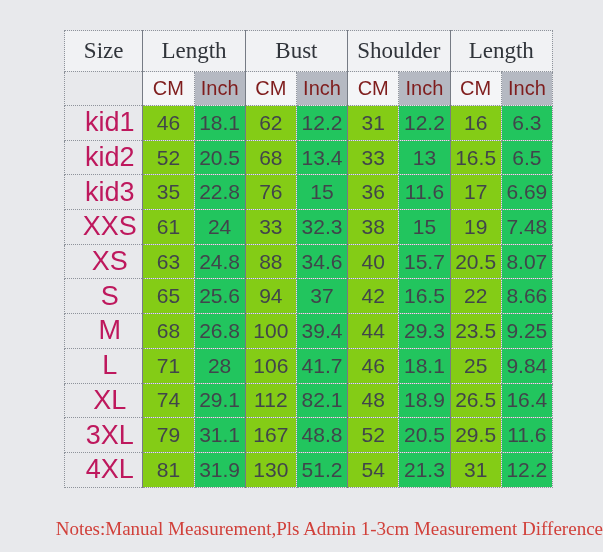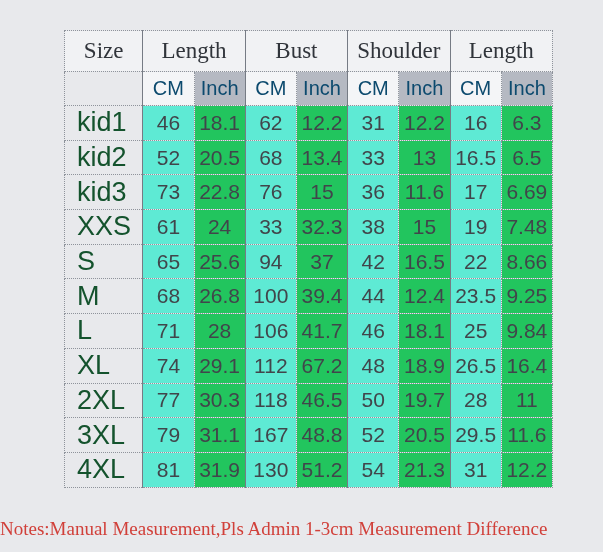--- a/index.html
+++ b/index.html
@@ -47,46 +47,47 @@
     background: #f1f2f4;
     font-family: "Liberation Serif", serif;
     font-weight: normal;
     font-size: 23px;
     color: #30343a;
   }
   tr.unit-header-row th {
     height: 33px;
     font-weight: normal;
     font-size: 20px;
-    color: #0c4a6e;
+    color: #7f1d1d;
   }
   tr.unit-header-row th.cm   { background: #f4f5f7; }
   tr.unit-header-row th.inch { background: #b5b9c2; }
   tr.unit-header-row th.size-blank { background: transparent; }
 
   tbody td { height: 33.7px; font-size: 21px; }
   tbody td.size-cell {
     background: transparent;
-    text-align: left;
+    text-align: center;
     padding-left: 12px;
     font-size: 27px;
-    color: #14532d;
-  }
-  tbody td.cm   { background: #5eead4; }
+    color: #be185d;
+  }
+  tbody td.cm   { background: #84cc16; }
   tbody td.inch { background: #22c55e; }
 
   .note {
     position: absolute;
     left: 0;
     right: 0;
     top: 518px;
-    text-align: left;
+    text-align: right;
     font-family: "Liberation Serif", serif;
     font-size: 19px;
     color: #d1403a;
+    padding-left: 44px;
   }
 </style>
 </head>
 <body>
 
 <div class="page">
 
   <table class="size-chart">
     <colgroup>
       <col class="c-size">
@@ -137,94 +138,94 @@
           <td class="inch">20.5</td>
           <td class="cm grp-l">68</td>
           <td class="inch">13.4</td>
           <td class="cm grp-l">33</td>
           <td class="inch">13</td>
           <td class="cm grp-l">16.5</td>
           <td class="inch">6.5</td>
         </tr>
         <tr>
           <td class="size-cell">kid3</td>
-          <td class="cm grp-l">73</td>
+          <td class="cm grp-l">35</td>
           <td class="inch">22.8</td>
           <td class="cm grp-l">76</td>
           <td class="inch">15</td>
           <td class="cm grp-l">36</td>
           <td class="inch">11.6</td>
           <td class="cm grp-l">17</td>
           <td class="inch">6.69</td>
         </tr>
         <tr>
           <td class="size-cell">XXS</td>
           <td class="cm grp-l">61</td>
           <td class="inch">24</td>
           <td class="cm grp-l">33</td>
           <td class="inch">32.3</td>
           <td class="cm grp-l">38</td>
           <td class="inch">15</td>
           <td class="cm grp-l">19</td>
           <td class="inch">7.48</td>
         </tr>
         <tr>
+          <td class="size-cell">XS</td>
+          <td class="cm grp-l">63</td>
+          <td class="inch">24.8</td>
+          <td class="cm grp-l">88</td>
+          <td class="inch">34.6</td>
+          <td class="cm grp-l">40</td>
+          <td class="inch">15.7</td>
+          <td class="cm grp-l">20.5</td>
+          <td class="inch">8.07</td>
+        </tr>
+        <tr>
           <td class="size-cell">S</td>
           <td class="cm grp-l">65</td>
           <td class="inch">25.6</td>
           <td class="cm grp-l">94</td>
           <td class="inch">37</td>
           <td class="cm grp-l">42</td>
           <td class="inch">16.5</td>
           <td class="cm grp-l">22</td>
           <td class="inch">8.66</td>
         </tr>
         <tr>
           <td class="size-cell">M</td>
           <td class="cm grp-l">68</td>
           <td class="inch">26.8</td>
           <td class="cm grp-l">100</td>
           <td class="inch">39.4</td>
           <td class="cm grp-l">44</td>
-          <td class="inch">12.4</td>
+          <td class="inch">29.3</td>
           <td class="cm grp-l">23.5</td>
           <td class="inch">9.25</td>
         </tr>
         <tr>
           <td class="size-cell">L</td>
           <td class="cm grp-l">71</td>
           <td class="inch">28</td>
           <td class="cm grp-l">106</td>
           <td class="inch">41.7</td>
           <td class="cm grp-l">46</td>
           <td class="inch">18.1</td>
           <td class="cm grp-l">25</td>
           <td class="inch">9.84</td>
         </tr>
         <tr>
           <td class="size-cell">XL</td>
           <td class="cm grp-l">74</td>
           <td class="inch">29.1</td>
           <td class="cm grp-l">112</td>
-          <td class="inch">67.2</td>
+          <td class="inch">82.1</td>
           <td class="cm grp-l">48</td>
           <td class="inch">18.9</td>
           <td class="cm grp-l">26.5</td>
           <td class="inch">16.4</td>
-        </tr>
-        <tr>
-          <td class="size-cell">2XL</td>
-          <td class="cm grp-l">77</td>
-          <td class="inch">30.3</td>
-          <td class="cm grp-l">118</td>
-          <td class="inch">46.5</td>
-          <td class="cm grp-l">50</td>
-          <td class="inch">19.7</td>
-          <td class="cm grp-l">28</td>
-          <td class="inch">11</td>
         </tr>
         <tr>
           <td class="size-cell">3XL</td>
           <td class="cm grp-l">79</td>
           <td class="inch">31.1</td>
           <td class="cm grp-l">167</td>
           <td class="inch">48.8</td>
           <td class="cm grp-l">52</td>
           <td class="inch">20.5</td>
           <td class="cm grp-l">29.5</td>

